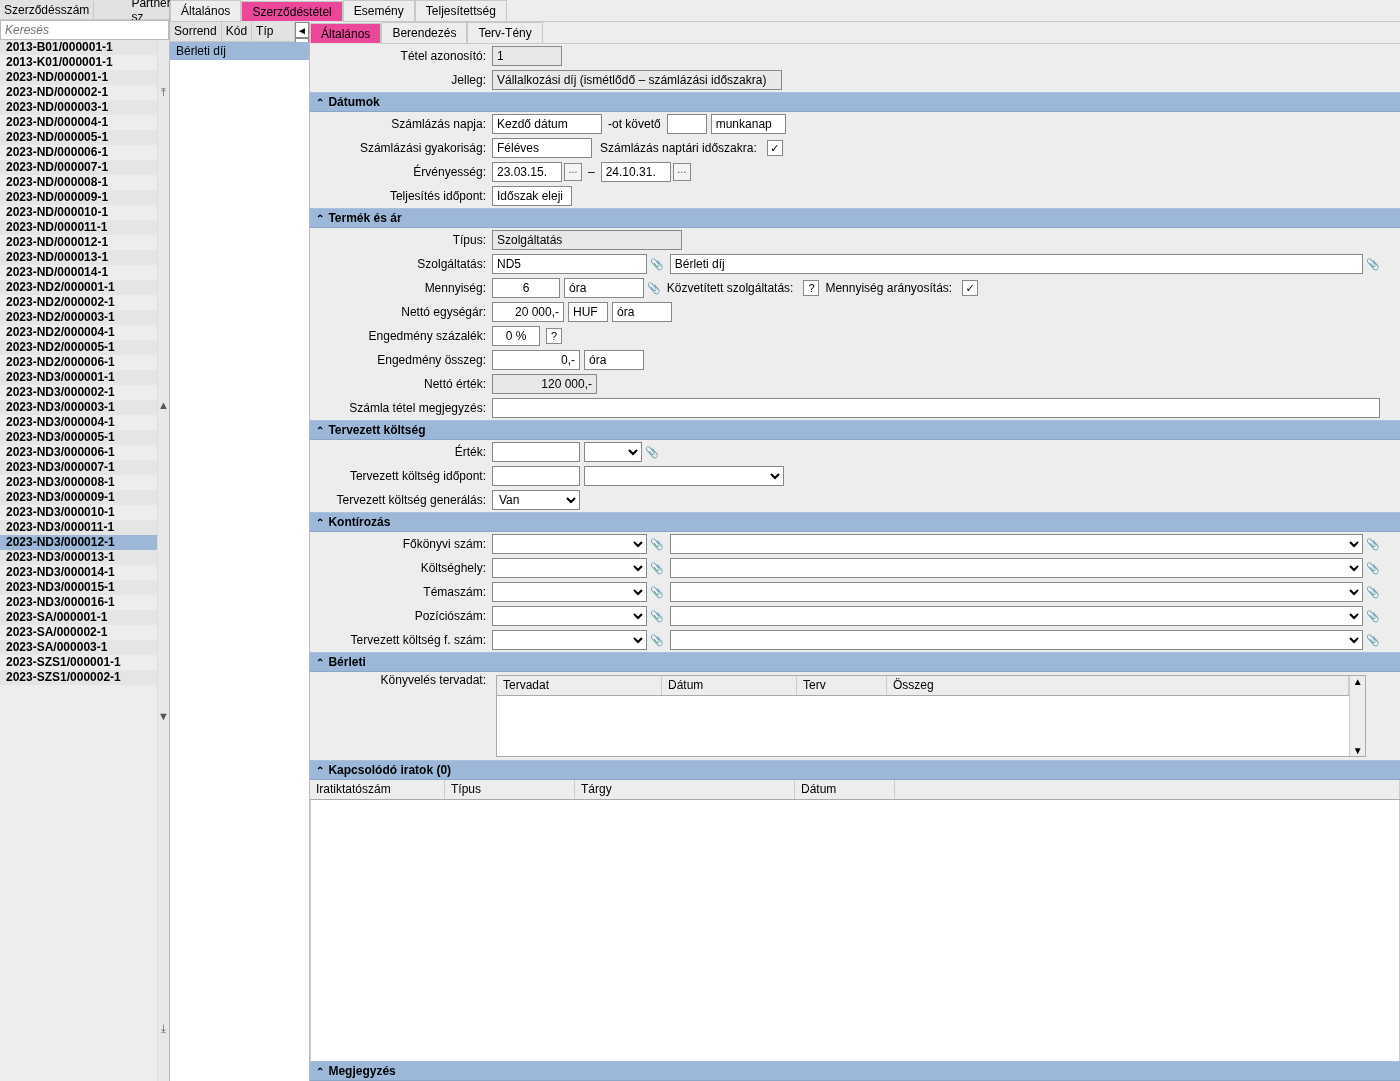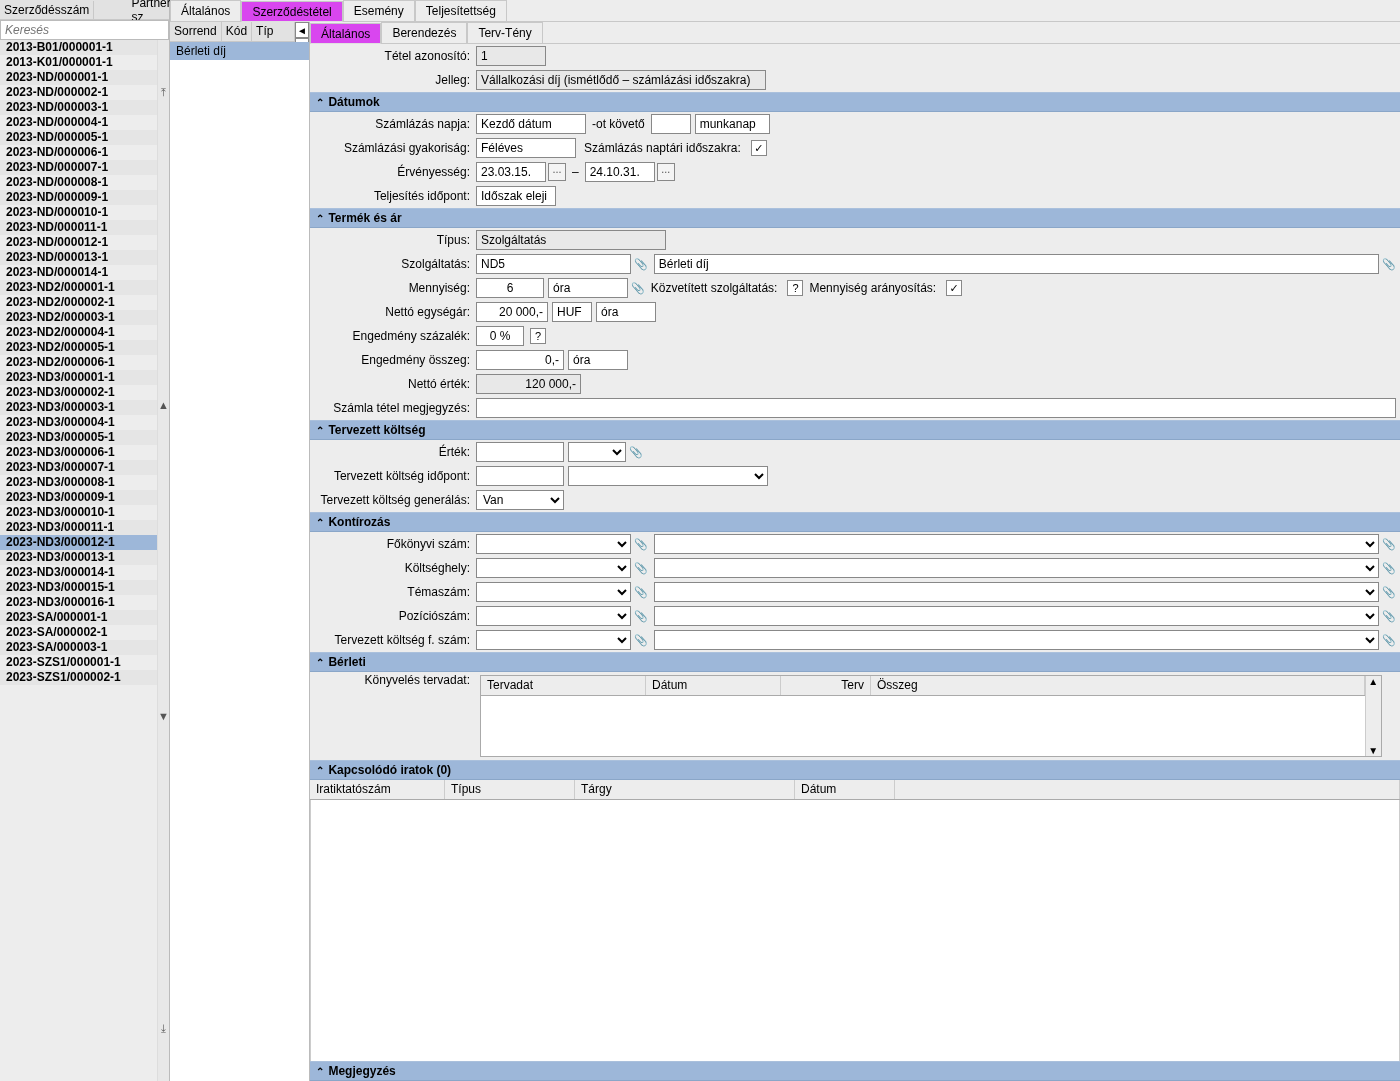--- a/index.html
+++ b/index.html
@@ -14,32 +14,32 @@
   .search-box { height: 20px; border: 1px solid #bbb; background: #fff; padding: 2px 4px; font-style: italic; color: #888; }
   .list-item { height: 15px; line-height: 15px; padding: 0 6px; border-bottom: 0; }
   .list-item.alt { background: #e5e5e5; }
   .list-item.selected { background: #9db7d9; }
   .left-scroll-strip { width: 12px; background: #e8e8e8; border-left: 1px solid #ddd; display:flex; flex-direction:column; align-items:center; justify-content:space-between; padding:40px 0;}
   .strip-icon { font-size: 11px; color:#555; margin: 6px 0;}
   
   .main { flex: 1; display: flex; flex-direction: column; }
   .tabs { display: flex; height: 22px; border-bottom: 1px solid #c8c8c8; background: #ededed; }
   .tab { padding: 3px 10px; border: 1px solid #c8c8c8; border-bottom: none; background: #ededed; margin-right: 0; cursor: pointer; }
-  .tab.active { background: #d946ef; border-bottom: 1px solid #e0e0e0; position: relative; top: 1px; }
+  .tab.active { background: #ec4899; border-bottom: 1px solid #e0e0e0; position: relative; top: 1px; }
   
   .main-body { flex: 1; display: flex; }
   .mid { width: 140px; border-right: 1px solid #bbb; display: flex; flex-direction: column; background: #22c55e; }
   .mid-header { display: flex; height: 20px; background: #e2e2e2; border-bottom: 1px solid #c8c8c8; }
   .mid-header .hcell { padding: 2px 4px; border-right: 1px solid #c8c8c8; }
   .mid-list { background:#fff; flex:1;}
   .mid-list .mid-item { height: 18px; line-height: 18px; padding: 0 6px; background: #9db7d9; }
   
   .detail { flex: 1; display: flex; flex-direction: column; overflow-y: auto; background:#ededed; }
   .subtabs { display: flex; height: 22px; border-bottom: 1px solid #c8c8c8; background:#ededed; }
-  .form-row { display: flex; align-items: center; min-height: 24px; padding: 1px 4px; }
+  .form-row { display: flex; align-items: center; min-height: 24px; padding: 1px 20px; }
   .form-row .label { width: 162px; text-align: right; padding-right: 6px; }
   .form-row .field { height: 20px; border: 1px solid #888; background: #fff; padding: 0 4px; display: inline-flex; align-items: center; }
   .form-row .field.readonly { background: #e8e8e8; }
   .form-row .spacer-text { margin: 0 6px; }
   .section-header { background: #9db7d9; height: 20px; display: flex; align-items: center; padding: 0 6px; font-weight: bold; cursor:pointer; border-top:1px solid #aac0dc; border-bottom:1px solid #8aa6c8;}
   .section-header .caret { margin-right: 4px; font-size: 10px; }
   .checkbox { width: 16px; height: 16px; border: 1px solid #888; background: #fff; display: inline-flex; align-items: center; justify-content: center; font-size: 11px; margin-left:4px;}
   .ellipsis-btn { width: 18px; height: 18px; border: 1px solid #888; background: #f4f4f4; font-size: 9px; display:inline-flex; align-items:center; justify-content:center; margin-left:2px; cursor:pointer;}
   .clip-icon { display:inline-block; margin-left:3px; font-size:11px; color:#555; }
   input.inp { border: 1px solid #888; height: 20px; padding: 0 4px; background:#fff; }
@@ -316,21 +316,21 @@
         </div>
         <div class="form-row" style="align-items:flex-start">
           <div class="label">Könyvelés tervadat:</div>
           <div style="flex:1">
             <div class="tbl">
               <div class="tbl-wrap">
                 <div style="flex:1">
                   <div class="tbl-head" id="terv-head">
                       <div class="th" style="width: 165px;">Tervadat</div>
                       <div class="th" style="width: 135px;">Dátum</div>
-                      <div class="th" style="width: 90px; text-align: right;">Terv</div>
+                      <div class="th" style="width: 90px;">Terv</div>
                       <div class="th" style="width: 90px; flex: 1 1 0%;">Összeg</div>
                     </div>
                   <div class="tbl-body"></div>
                 </div>
                 <div class="tbl-side">
                   <span style="font-size:10px">▲</span>
                   <span style="font-size:10px;margin-top:auto">▼</span>
                 </div>
               </div>
             </div>

